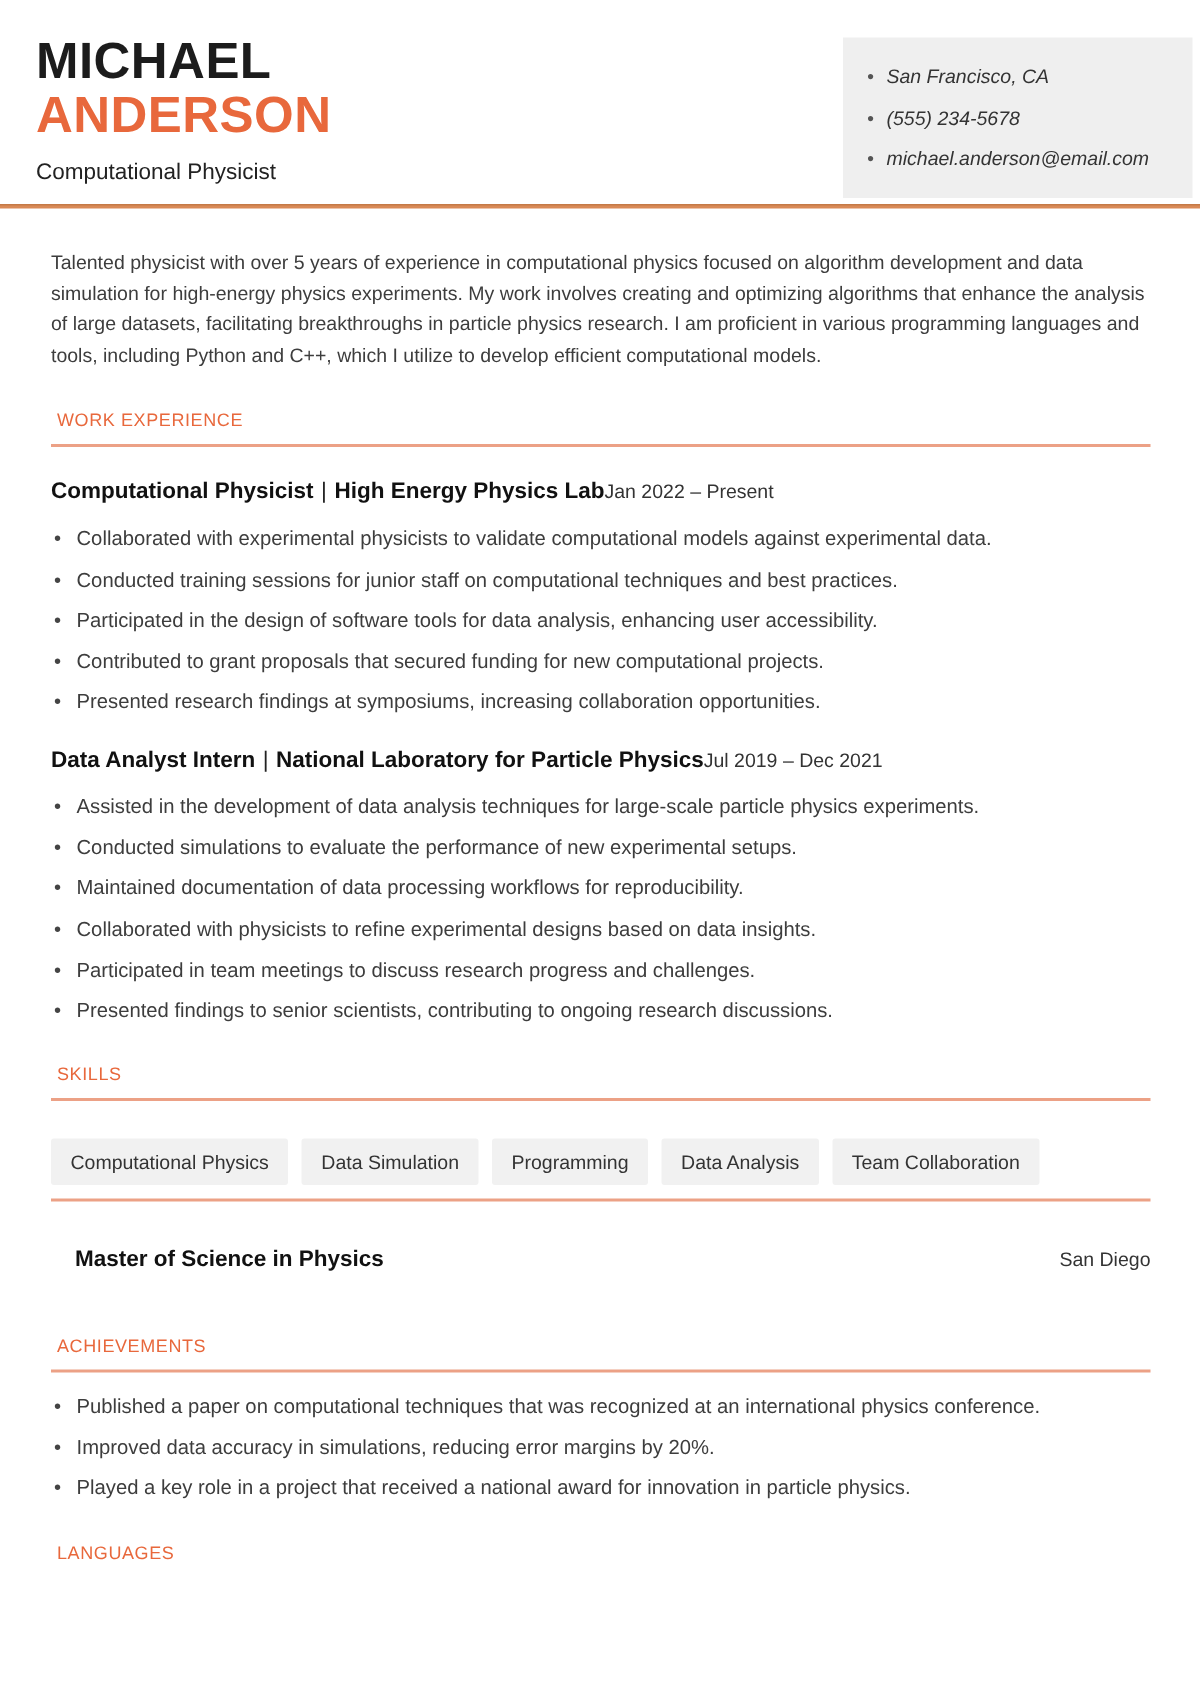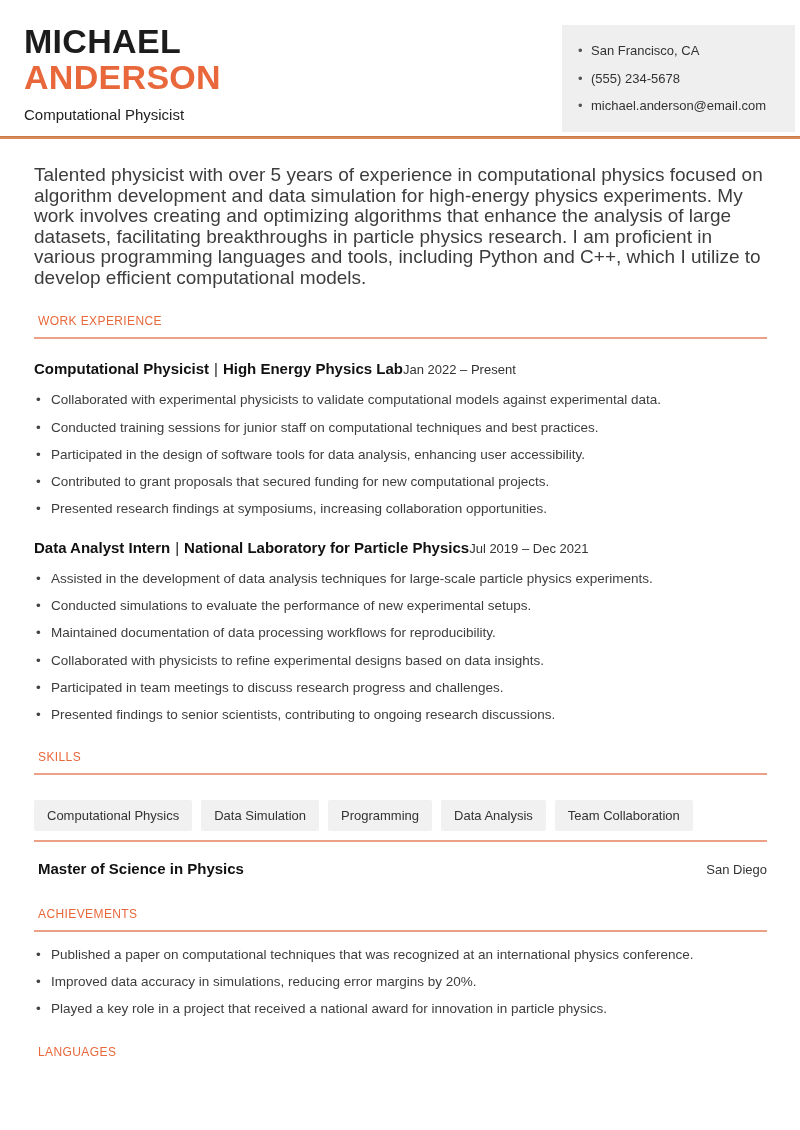--- a/index.html
+++ b/index.html
@@ -17,44 +17,44 @@
   body{font-family:"Liberation Sans",sans-serif;color:var(--body);}
   .page{width:800px;height:1130px;position:relative;overflow:hidden;background:#fff;}
 
   
   .header{padding:24px 34px 0 24px;position:relative;}
   .name{margin:0;font-size:34px;line-height:1.05;font-weight:800;letter-spacing:.3px;color:var(--ink);}
   .name .last{color:var(--accent);display:block;}
   .role{margin-top:11px;font-size:15px;color:#222222;}
   .contact-card{position:absolute;top:25px;right:5px;width:233px;background:var(--card);padding:12px 16px;font-size:13px;color:var(--muted);}
   .contact-card ul{list-style:none;margin:0;padding:0;}
-  .contact-card li{position:relative;padding:5px 0 5px 13px;line-height:1.35;}
+  .contact-card li{position:relative;padding:5px 0 5px 13px;line-height:1.35;font-style:italic;}
   .contact-card li::before{content:"•";position:absolute;left:0;top:5px;color:#555;}
   .top-divider{margin-top:13px;height:3px;background:var(--divider);border-top:1px solid #c57a47;}
 
   
   .main{padding:0 33px 0 34px;}
-  .summary{margin:26px 0 0 0;font-size:19px;line-height:20.5px;color:var(--body);}
+  .summary{margin:26px 0 0 0;font-size:13px;line-height:20.5px;color:var(--body);}
   .sec-title{margin:26px 0 0 4px;font-size:12px;font-weight:400;color:var(--accent);letter-spacing:.4px;}
   .sec-rule{border:none;height:2px;background:var(--rule);margin:9px 0 0 0;}
 
   .job-head{display:flex;justify-content:flex-start;align-items:baseline;margin-top:21px;}
   .job-title{margin:0;font-size:15px;font-weight:700;color:#111111;}
   .job-sep{font-weight:400;color:#222;padding:0 5px;}
   .job-dates{font-size:13px;color:var(--muted);white-space:nowrap;}
 
   ul.bullets{list-style:none;margin:13px 0 0 0;padding:0;}
   ul.bullets li{position:relative;padding-left:17px;margin-bottom:8px;font-size:13.5px;line-height:1.42;color:var(--body);}
   ul.bullets li::before{content:"•";position:absolute;left:2px;top:0;color:#444444;}
 
   .tags{display:flex;flex-wrap:wrap;gap:9px;margin-top:25px;}
   .tag{background:var(--chip);color:var(--muted);font-size:13px;padding:8px 13px;border-radius:2px;}
 
   .edu-row{display:flex;justify-content:space-between;align-items:baseline;margin-top:14px;}
-  .edu-degree{margin:4px;font-size:15px;font-weight:700;color:#111111;}
+  .edu-degree{margin:16px;font-size:15px;font-weight:700;color:#111111;}
   .edu-loc{font-size:13px;color:var(--muted);}
   .edu-school{margin-top:7px;font-size:13.5px;color:var(--body);}
 </style>
 </head>
 <body>
 
 <div class="page">
 
   <header class="header">
     <div>

